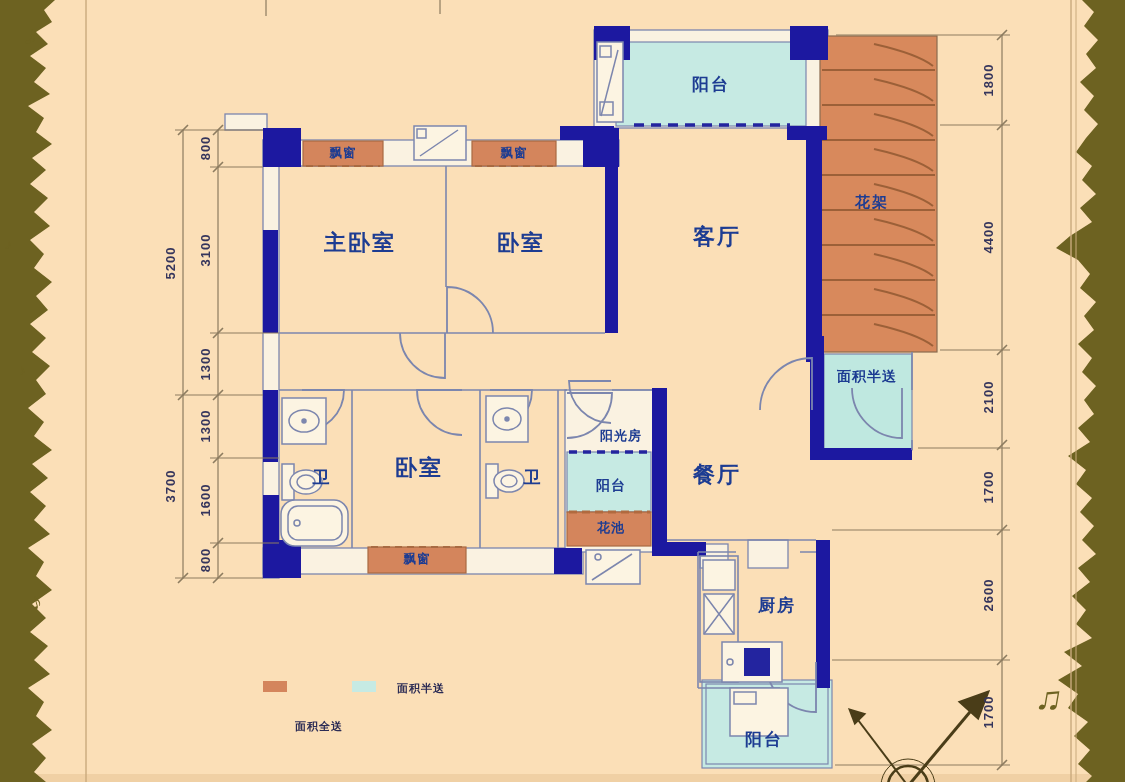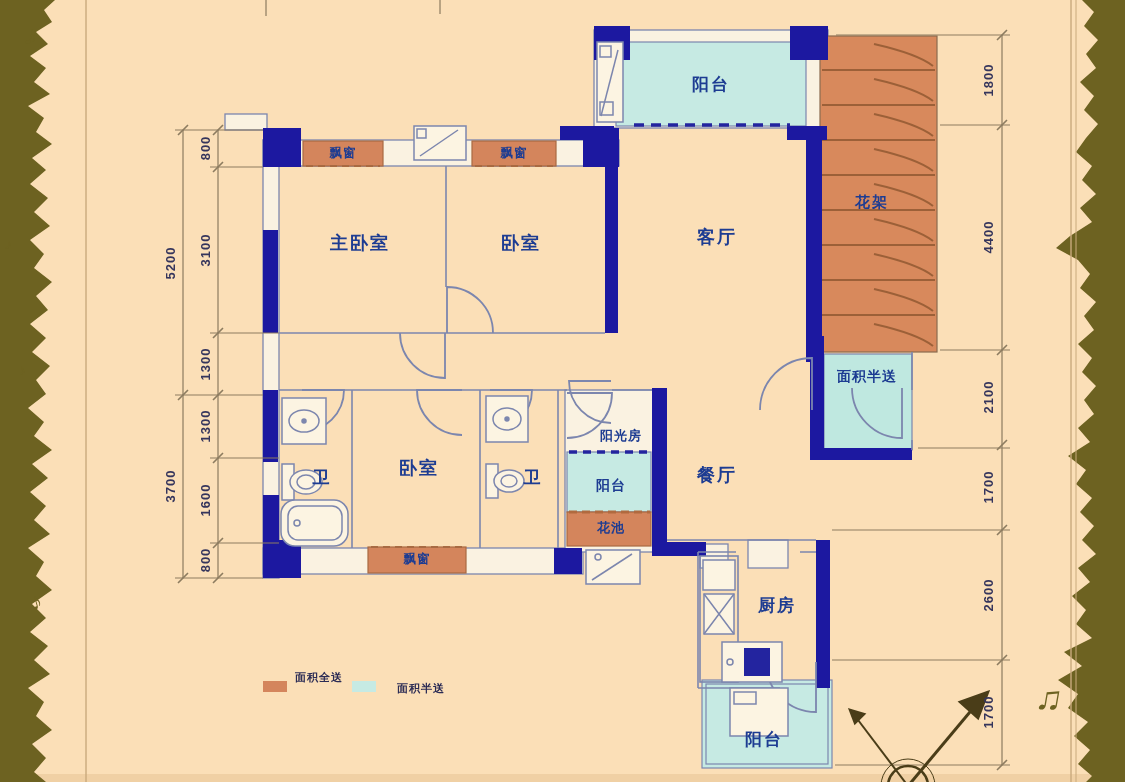--- a/index.html
+++ b/index.html
@@ -5,21 +5,21 @@
   html,body{margin:0;padding:0;}
   #stage{
     position:relative; width:1125px; height:782px; overflow:hidden;
     background:#fbdfb7;
     font-family:"Liberation Sans", sans-serif;
   }
   .room-label{
     position:absolute; transform:translate(-50%,-50%);
     color:#1d3c92; font-weight:bold; white-space:nowrap; letter-spacing:2px;text-align:center;
   }
-  .sz19{font-size:18px;} .sz17{font-size:17px;} .sz15{font-size:15px;}
+  .sz19{font-size:22px;} .sz17{font-size:17px;} .sz15{font-size:15px;}
   .sz14{font-size:14px; letter-spacing:1px;} .sz13{font-size:13px; letter-spacing:1px;}
   .sz12{font-size:12.5px; letter-spacing:1px;}
   .dim{
     position:absolute; transform:translate(-50%,-50%) rotate(-90deg);
     font-size:13px; font-weight:600; color:#35355c; letter-spacing:1px; white-space:nowrap;
   }
   .note{position:absolute; color:#6d6221; line-height:1;}
   .legend-swatch{position:absolute; width:24px; height:11px;}
   .legend-label{position:absolute; font-size:11px; font-weight:bold; color:#2c2c55; letter-spacing:1px; white-space:nowrap;}
   svg{position:absolute; left:0; top:0;}
@@ -233,21 +233,21 @@
   <div class="dim" style="left:205px; top:560px;">800</div>
 
   <div class="dim" style="left:988px; top:80px;">1800</div>
   <div class="dim" style="left:988px; top:237px;">4400</div>
   <div class="dim" style="left:988px; top:397px;">2100</div>
   <div class="dim" style="left:988px; top:487px;">1700</div>
   <div class="dim" style="left:988px; top:595px;">2600</div>
   <div class="dim" style="left:988px; top:712px;">1700</div>
 
   <div class="legend-swatch" style="left:263px; top:681px; background:#d4855c;"></div>
-  <div class="legend-label" style="left:295px; top:670px;font-family:Liberation Mono, monospace;">面积全送</div>
+  <div class="legend-label" style="left:295px; top:719px;font-family:Liberation Mono, monospace;">面积全送</div>
   <div class="legend-swatch" style="left:352px; top:681px; background:#c6eae3;"></div>
   <div class="legend-label" style="left:384px; top:681px;padding-left:13px;">面积半送</div>
 
   <div class="note" style="left:24px; top:22px; font-size:28px; transform:rotate(12deg);">♪</div>
   <div class="note" style="left:4px;  top:236px; font-size:16px;">♪</div>
   <div class="note" style="left:18px; top:362px; font-size:15px; transform:rotate(-8deg);">♪</div>
   <div class="note" style="left:30px; top:590px; font-size:24px; transform:rotate(-15deg);">♪</div>
   <div class="note" style="left:1036px; top:680px; font-size:36px; transform:rotate(10deg);">♫</div>
 
 </div>

